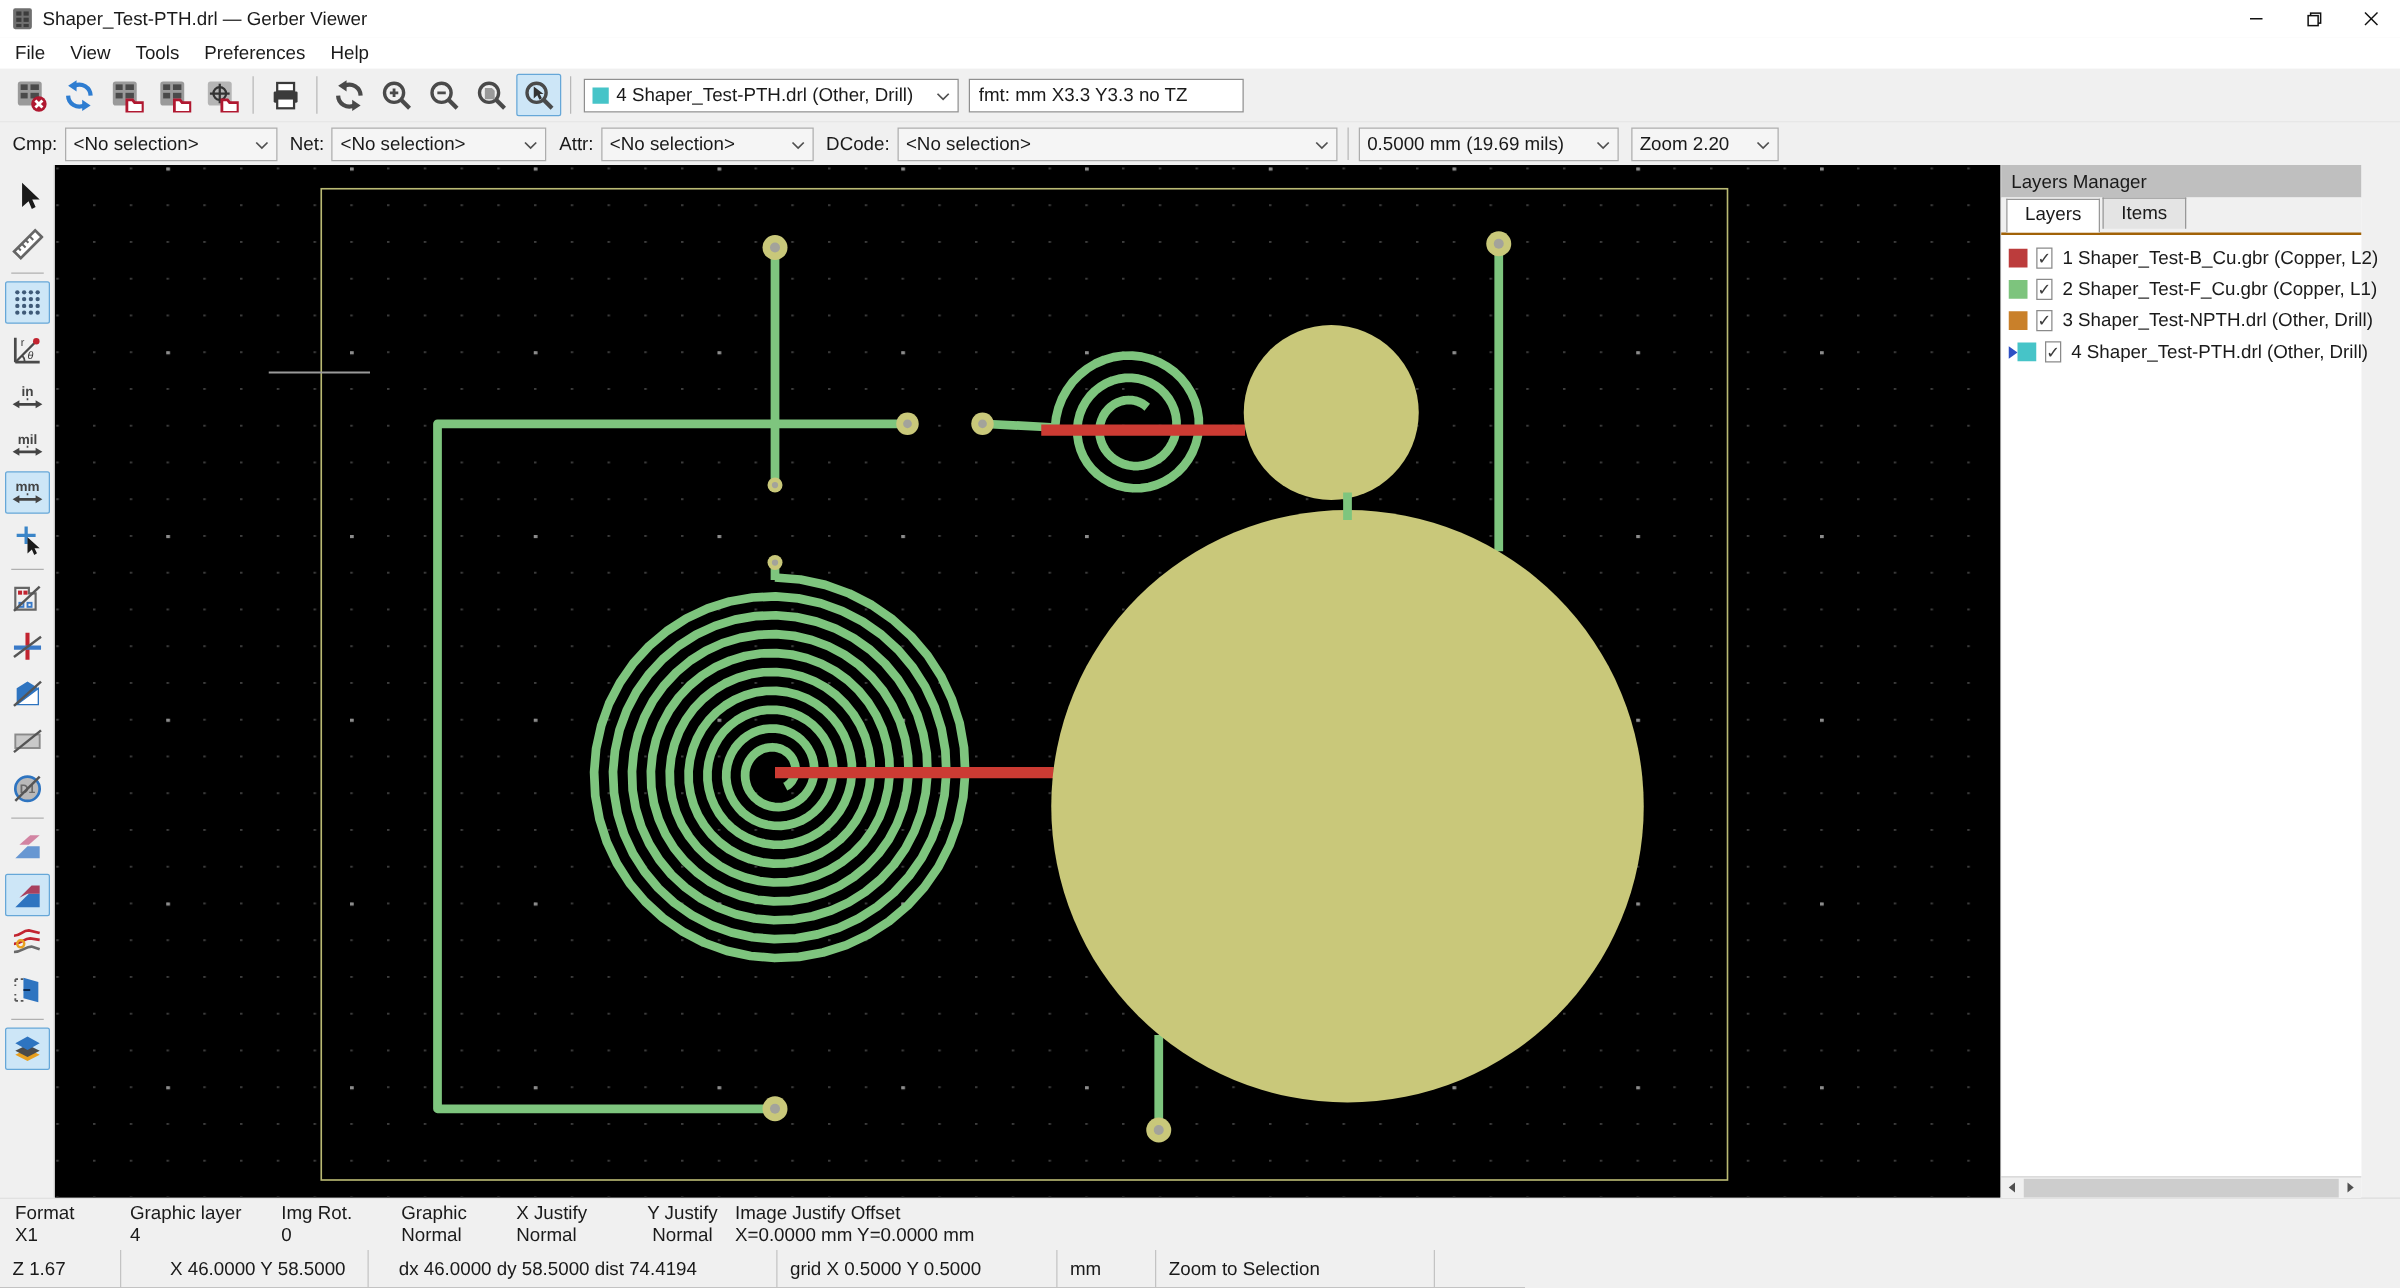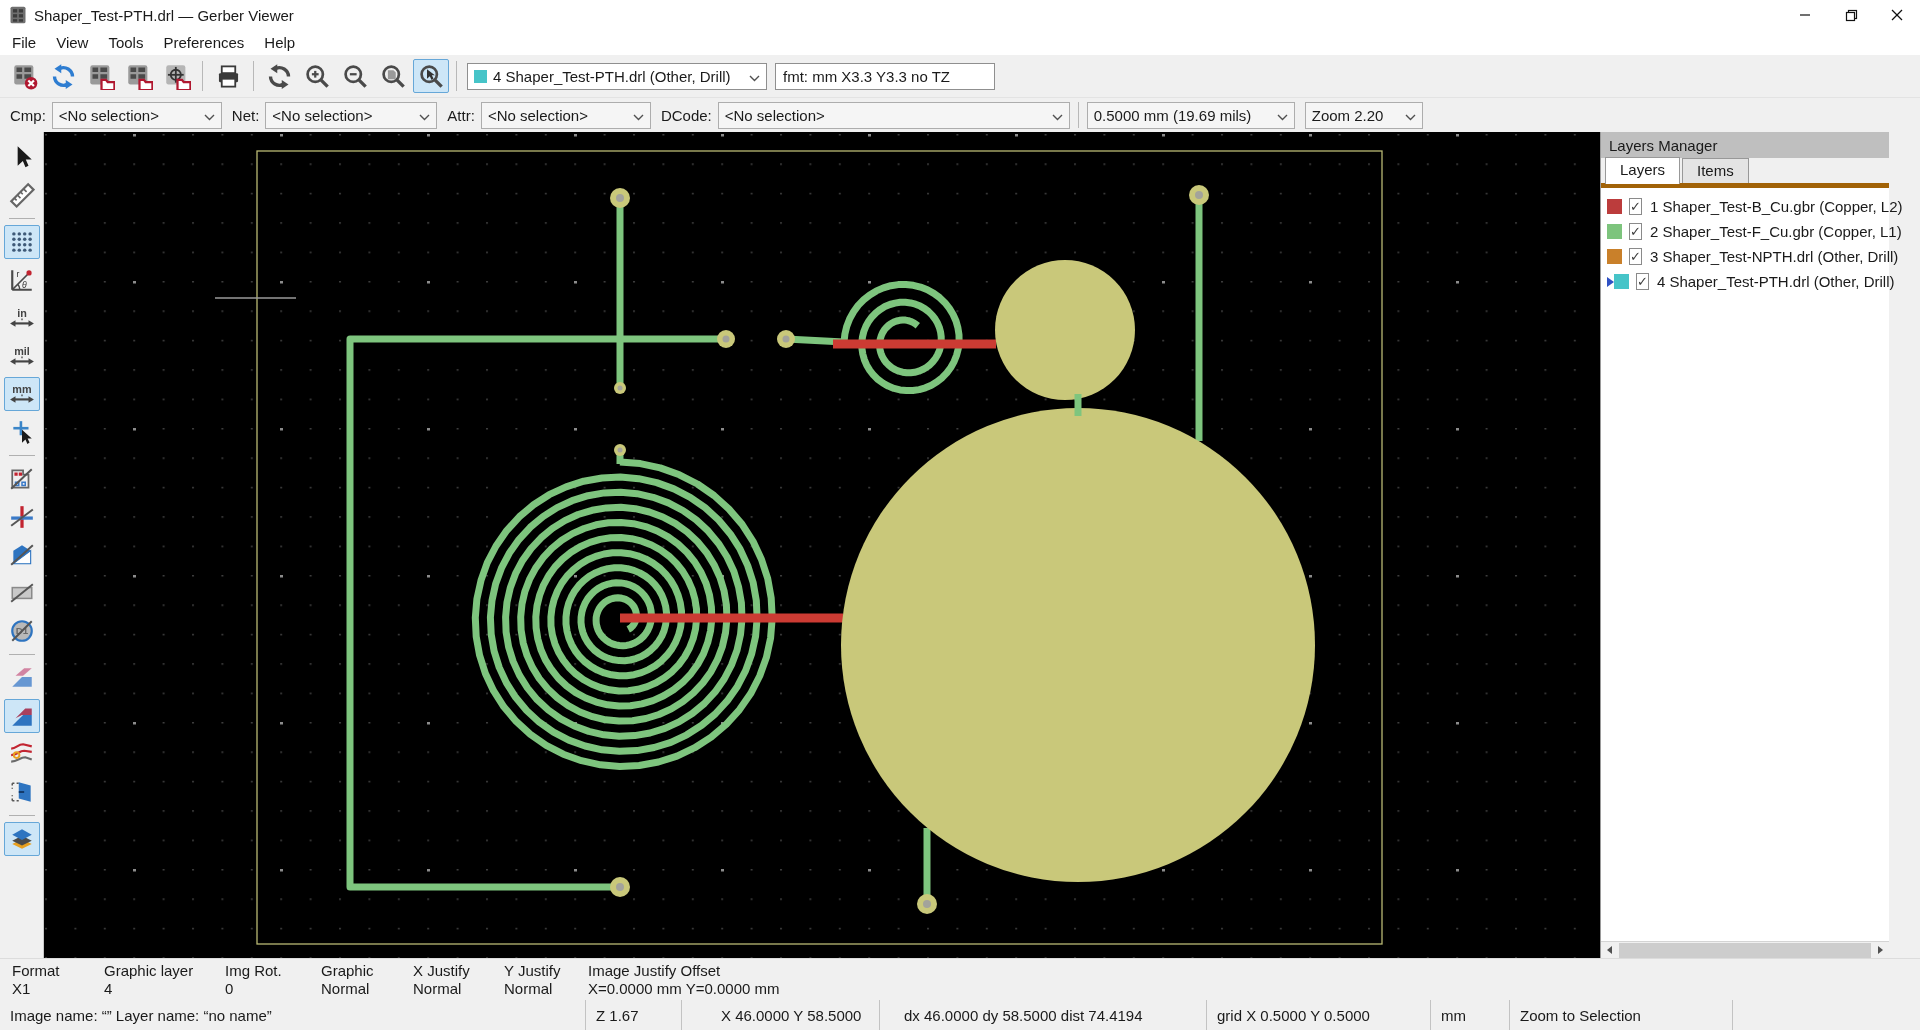--- a/index.html
+++ b/index.html
@@ -34,21 +34,21 @@
   .main { height:826px; display:flex; }
   .left-tools { width:44px; background:#f0f0f0; border-right:1px solid #c8c8c8; display:flex; flex-direction:column; align-items:center; padding-top:6px; }
   .lt-btn { width:36px; height:34px; margin:2px 0; display:flex; align-items:center; justify-content:center; border:1px solid transparent; border-radius:2px; }
   .lt-btn.active { background:#cde6f7; border:1px solid #66a7d8; }
   .lt-sep { width:26px; height:1px; background:#b0b0b0; margin:4px 0; }
   .canvas-wrap { width:1556px; height:826px; background:#000; position:relative; }
 
   
   .layers-panel { width:289px; background:#ffffff; border-left:1px solid #9a9a9a; display:flex; flex-direction:column; }
   .lm-title { height:26px; background:#bfbfbf; display:flex; align-items:center; padding-left:8px; font-size:15px; }
-  .lm-tabs { height:30px; background:#f0f0f0; display:flex; align-items:flex-end; padding-left:4px; border-bottom:5px solid #a16207; }
+  .lm-tabs { height:30px; background:#f0f0f0; display:flex; align-items:flex-start; padding-left:4px; border-bottom:2px solid #a16207; }
   .lm-tab { padding:3px 14px 4px 14px; font-size:15px; border:1px solid #989898; border-bottom:none; background:#e4e4e4; margin-right:2px; }
   .lm-tab.active { background:#ffffff; height:27px; position:relative; top:1px; }
   .lm-list { flex:1; background:#fff; padding-top:6px; }
   .lm-row { height:25px; display:flex; align-items:center; padding-left:6px; }
   .lm-marker { width:13px; display:flex; align-items:center; }
   .lm-tri { width:0; height:0; border-left:7px solid #2f51c4; border-top:5px solid transparent; border-bottom:5px solid transparent; }
   .lm-swatch { width:15px; height:15px; margin-right:7px; flex:0 0 auto; }
   .lm-check { width:17px; height:17px; background:#fff; border:1px solid #8a8a8a; margin-right:8px; display:flex; align-items:center; justify-content:center; font-size:13px; color:#3c3c3c; }
   .lm-name { font-size:15px; white-space:nowrap; }
   .lm-scroll { height:17px; background:#f0f0f0; display:flex; align-items:center; border-top:1px solid #d4d4d4; }
@@ -549,31 +549,30 @@
       <span class="s1-value">0</span>
     </div>
     <div class="s1-col" style="width: 92px;">
       <span class="s1-label">Graphic</span>
       <span class="s1-value">Normal</span>
     </div>
     <div class="s1-col" style="width: 91px;">
       <span class="s1-label">X Justify</span>
       <span class="s1-value">Normal</span>
     </div>
-    <div class="s1-col" style="width: 84px;">
+    <div class="s1-col" style="width: 84px; text-align: center;">
       <span class="s1-label">Y Justify</span>
       <span class="s1-value">Normal</span>
     </div>
     <div class="s1-col">
       <span class="s1-label">Image Justify Offset</span>
       <span class="s1-value">X=0.0000 mm Y=0.0000 mm</span>
     </div>
   </div>
 <div class="status2" id="status2">
-    <div class="s2-cell" style="width: 585px;">Image name: “”  Layer name: “no name”</div>
     <div class="s2-cell" style="width: 96px;">Z 1.67</div>
     <div class="s2-cell" style="width: 198px; padding-left: 39px;">X 46.0000  Y 58.5000</div>
     <div class="s2-cell" style="width: 327px; padding-left: 24px;">dx 46.0000  dy 58.5000  dist 74.4194</div>
     <div class="s2-cell" style="width: 224px;">grid X 0.5000  Y 0.5000</div>
     <div class="s2-cell" style="width: 79px;">mm</div>
     <div class="s2-cell" style="width: 223px;">Zoom to Selection</div>
     <div class="s2-cell" style="width: auto; flex: 1 1 0%;"></div>
   </div>
 
 </body></html>

